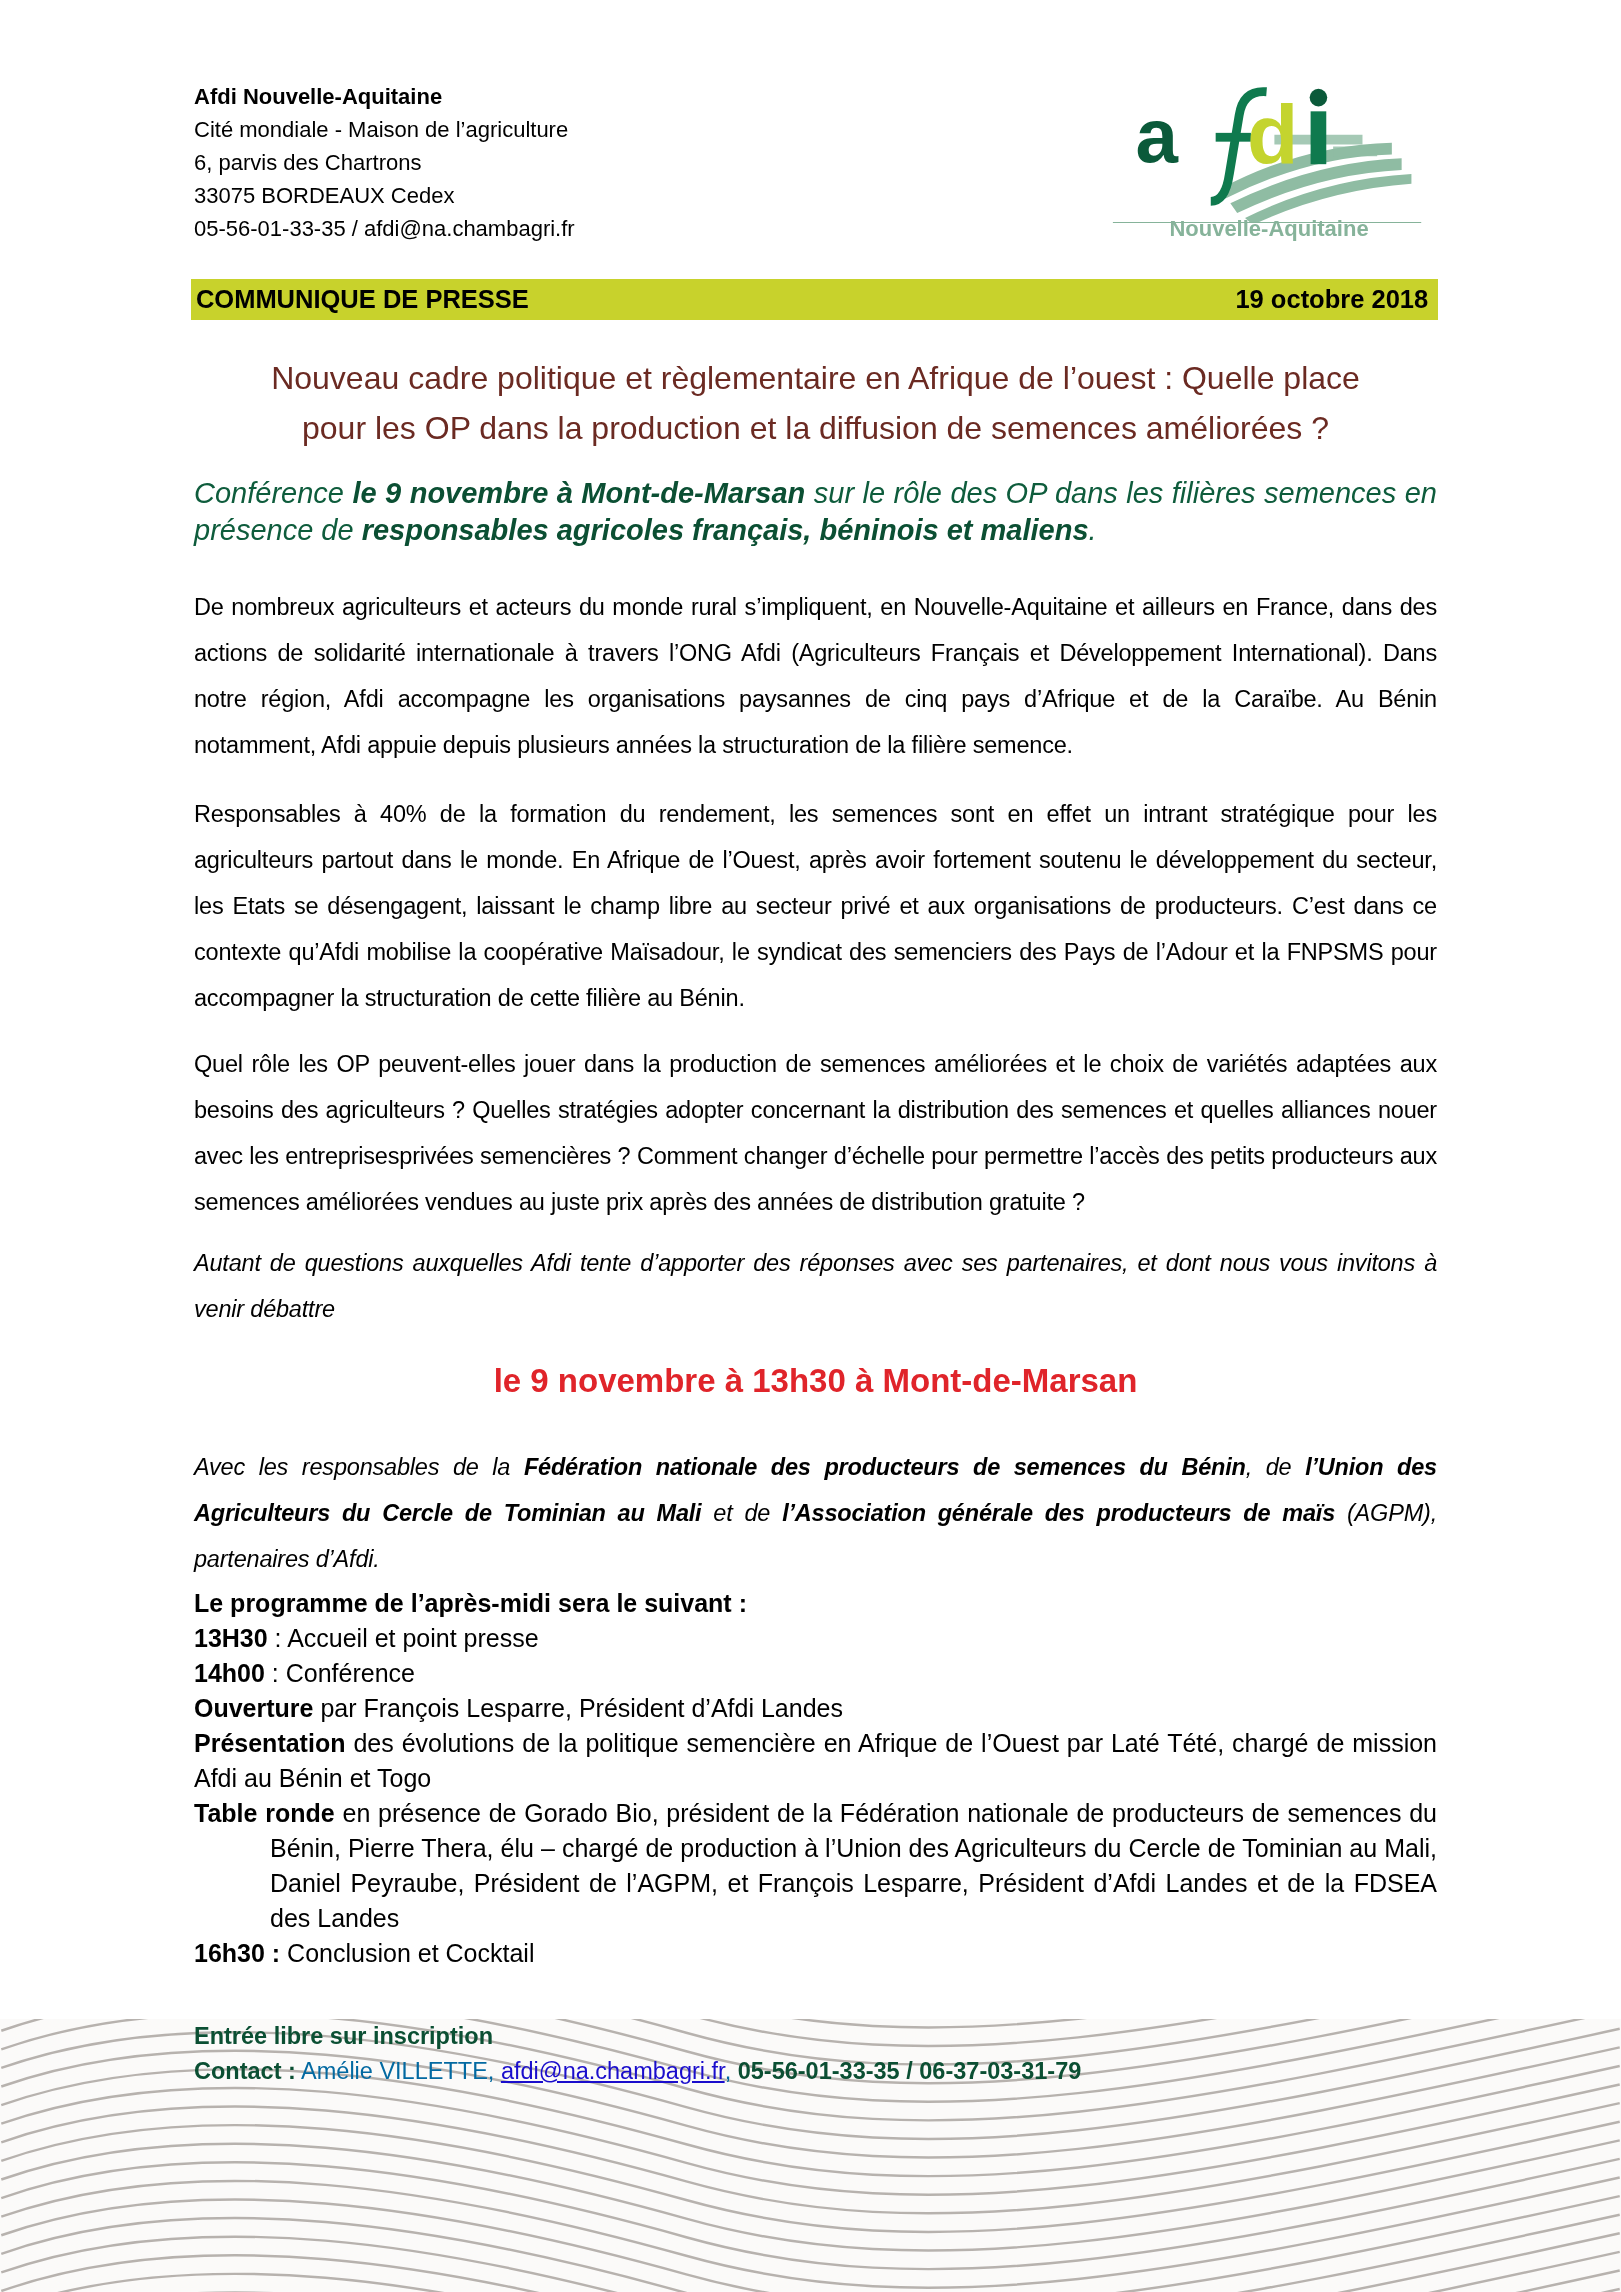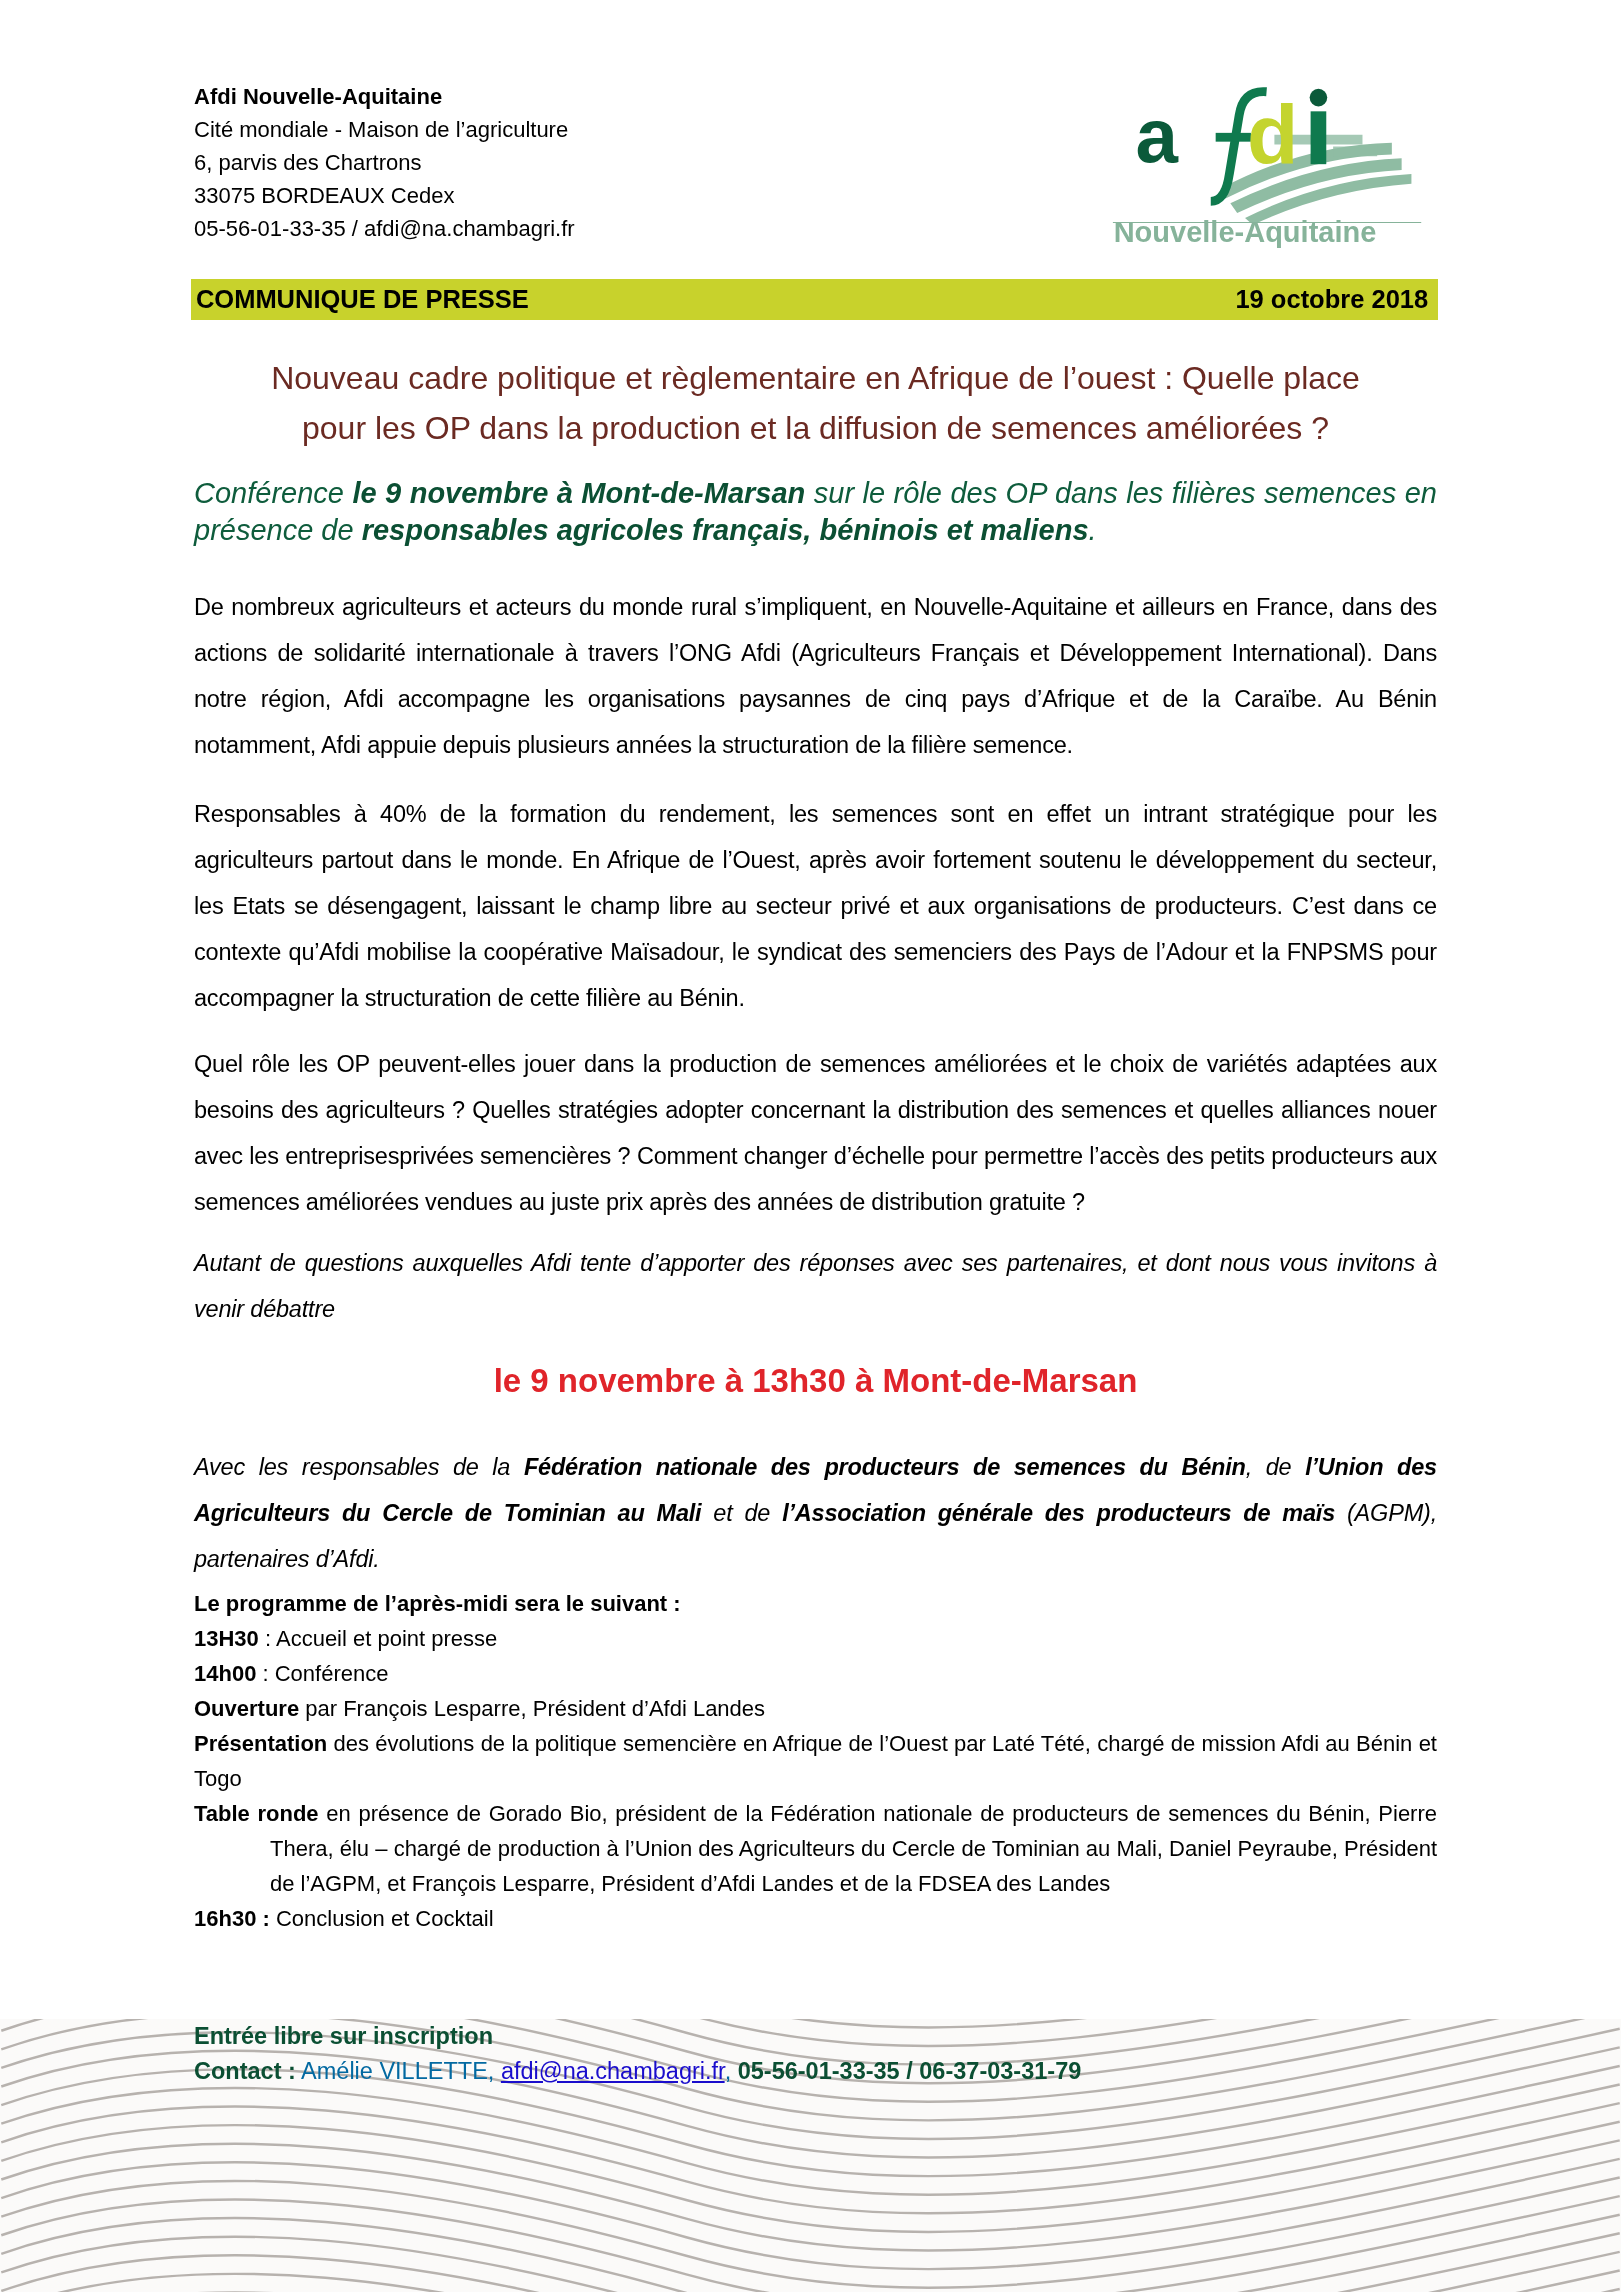--- a/index.html
+++ b/index.html
@@ -7,21 +7,21 @@
     width: 1621px; height: 2293px; position: relative; overflow: hidden;
     background: #ffffff;
     font-family: "Liberation Sans", sans-serif;
     color: #000;
   }
   .waves { position: absolute; left: 0; top: 2019px; width: 1621px; height: 273px; background: #fbfaf9; }
   .waves svg { position: absolute; left: 0; top: 0; }
   .addr { position: absolute; left: 194px; top: 80px; font-size: 22px; line-height: 33px; }
   .addr .org { font-weight: bold; }
   .logo { position: absolute; left: 1108px; top: 76px; width: 323px; height: 186px; }
-  .logo-sub { position: absolute; left: 1093px; top: 216px; width: 304px; text-align: center; font-weight: bold; font-size: 29px; color: #86b39a; }
+  .logo-sub { position: absolute; left: 1117px; top: 216px; width: 304px; text-align: center; font-weight: bold; font-size: 22px; color: #86b39a; }
   .banner {
     position: absolute; left: 191px; top: 279px; width: 1247px; height: 41px;
     background: #c8d22c; display: flex; justify-content: space-between; align-items: center;
     font-weight: bold; font-size: 25.5px; box-sizing: border-box; padding: 0 9.8px 0 4.9px;
   }
   .title {
     position: absolute; left: 194px; top: 353px; width: 1243px; text-align: center;
     color: #6b2a22; font-weight: normal; font-size: 32px; line-height: 50px;
   }
   .subtitle {
@@ -31,21 +31,21 @@
   .subtitle b { font-weight: bold; color: #0b4f33; }
   .para {
     position: absolute; left: 194px; width: 1243px; font-size: 23.5px; line-height: 46px;
     text-align: justify; letter-spacing: -0.2px;
   }
   .para.italic { font-style: italic; }
   .event {
     position: absolute; left: 194px; top: 1362px; width: 1243px; text-align: center;
     color: #e0242a; font-weight: bold; font-size: 33px;
   }
-  .prog { position: absolute; left: 194px; top: 1586px; width: 1243px; font-size: 22px; line-height: 35px; }
+  .prog { position: absolute; left: 194px; top: 1586px; width: 1243px; font-size: 25px; line-height: 35px; }
   .prog .row { text-align: justify; }
   .prog .indent { padding-left: 76px; text-indent: -76px; text-align: justify; }
   .footer { position: absolute; left: 194px; top: 2019px; font-size: 23.5px; line-height: 35px; color: #0b4f33; }
   .footer .plain { color: #0369a1; font-weight: normal; }
   .footer a { color: #1a0dcc; text-decoration: underline; font-weight: normal; }
 </style>
 </head>
 <body>
 
 <div class="waves">

